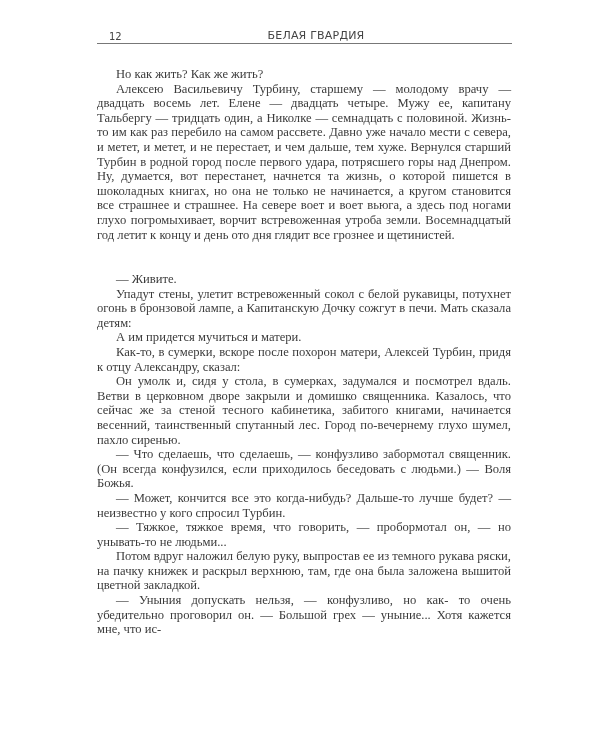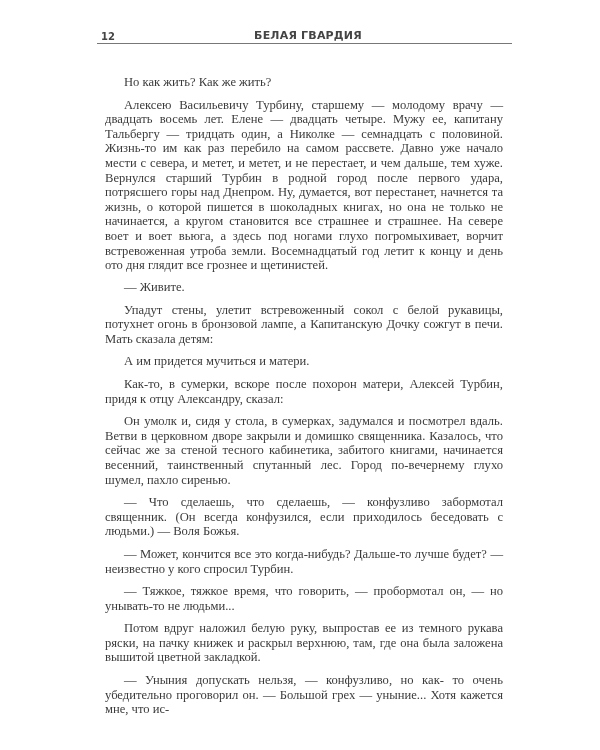--- a/index.html
+++ b/index.html
@@ -16,28 +16,27 @@
   .page {
     position: absolute;
     left: 97px;
     top: 0;
     width: 414px;
     color: #3b3b3b;
   }
   .running-head {
     position: absolute;
     top: 29px;
-    left: 4px;
+    left: 12px;
     width: 414px;
     height: 14px;
     font-family: "DejaVu Sans", sans-serif;
     font-size: 11px;
     line-height: 13px;
     color: #444;
-    font-weight: bold;
   }
   .page-number {
     position: absolute;
     left: 0;
     top: 1px;
     font-size: 10px;
   }
   .running-title {
     position: absolute;
     left: 0;
@@ -60,21 +59,21 @@
     width: 414px;
     font-family: "Liberation Serif", "DejaVu Serif", serif;
     font-size: 12.6px;
     line-height: 14.6px;
     text-align: justify;
     hyphens: manual;
   }
   .section-1 { top: 67px; }
   .section-2 { top: 272px; }
   .body-text p {
-    margin: 8px;
+    margin: 0;
     text-indent: 19px;
   }
 </style>
 </head>
 <body>
 
 <div class="page">
   <div class="running-head">
     <span class="page-number">12</span>
     <div class="running-title">БЕЛАЯ ГВАРДИЯ</div>

